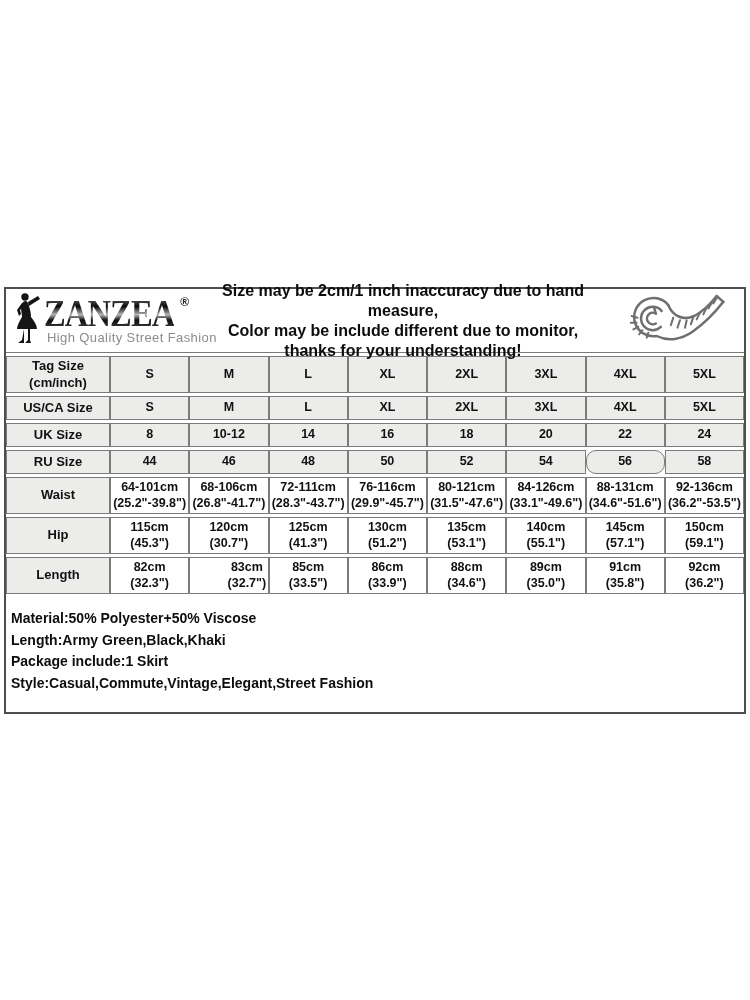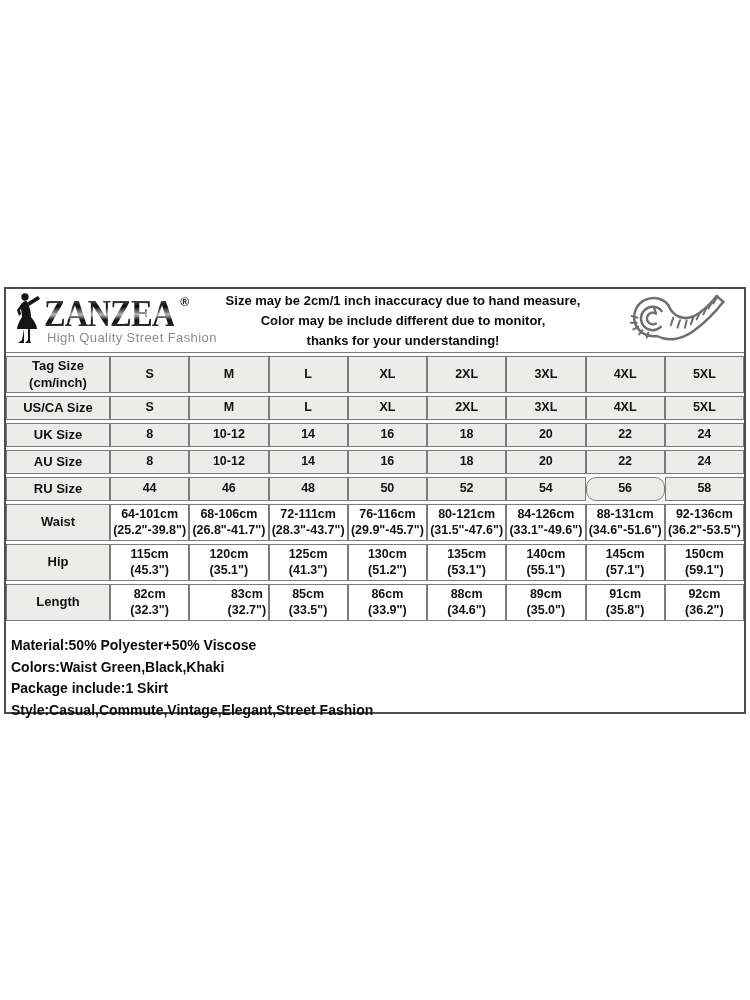--- a/index.html
+++ b/index.html
@@ -25,21 +25,21 @@
     display:inline-block;
     font-family:"Liberation Serif",serif;font-weight:bold;
     font-size:37px;line-height:34px;letter-spacing:-1px;
     background:linear-gradient(180deg,#6a6a6a 0%,#0a0a0a 28%,#b5b5b5 52%,#101010 68%,#4a4a4a 100%);
     -webkit-background-clip:text;background-clip:text;color:transparent;
     transform:scaleX(0.88);transform-origin:left center;
   }
   .reg{font-size:12px;font-weight:bold;color:#222;margin-left:-12px;margin-top:-2px;}
   .tagline{font-size:13px;color:#8c8c8c;letter-spacing:0.4px;margin-top:-1px;padding-left:3px;white-space:nowrap;}
   .disclaimer{
-    flex:1;text-align:center;font-weight:bold;font-size:13px;
+    flex:1;text-align:center;font-weight:bold;font-size:16px;
     line-height:20px;color:#0d0d0d;padding-top:1px;
   }
   .tape{width:118px;height:60px;margin:0 10px 0 0;flex:0 0 auto;}
   
   table{
     width:100%;table-layout:fixed;
     border-collapse:separate;border-spacing:0 3px;
   }
   col.label-col{width:104px;}
   th,td{
@@ -149,31 +149,20 @@
           <td class="shade h1" style="border-color: rgb(123, 123, 123);">8</td>
           <td class="shade h1" style="border-color: rgb(123, 123, 123);">10-12</td>
           <td class="shade h1" style="border-color: rgb(123, 123, 123);">14</td>
           <td class="shade h1" style="border-color: rgb(123, 123, 123);">16</td>
           <td class="shade h1" style="border-color: rgb(123, 123, 123);">18</td>
           <td class="shade h1" style="border-color: rgb(123, 123, 123);">20</td>
           <td class="shade h1" style="border-color: rgb(123, 123, 123);">22</td>
           <td class="shade h1" style="border-color: rgb(123, 123, 123);">24</td>
         </tr>
         <tr>
-          <th class="h1" style="border-color: rgb(123, 123, 123);">AU Size</th>
-          <td class="shade h1" style="border-color: rgb(123, 123, 123);">8</td>
-          <td class="shade h1" style="border-color: rgb(123, 123, 123);">10-12</td>
-          <td class="shade h1" style="border-color: rgb(123, 123, 123);">14</td>
-          <td class="shade h1" style="border-color: rgb(123, 123, 123);">16</td>
-          <td class="shade h1" style="border-color: rgb(123, 123, 123);">18</td>
-          <td class="shade h1" style="border-color: rgb(123, 123, 123);">20</td>
-          <td class="shade h1" style="border-color: rgb(123, 123, 123);">22</td>
-          <td class="shade h1" style="border-color: rgb(123, 123, 123);">24</td>
-        </tr>
-        <tr>
           <th class="h1" style="border-color: rgb(123, 123, 123);">RU Size</th>
           <td class="shade h1" style="border-color: rgb(123, 123, 123); margin-left: 16px;">44</td>
           <td class="shade h1" style="border-color: rgb(123, 123, 123);">46</td>
           <td class="shade h1" style="border-color: rgb(123, 123, 123);">48</td>
           <td class="shade h1" style="border-color: rgb(123, 123, 123);">50</td>
           <td class="shade h1" style="border-color: rgb(123, 123, 123);">52</td>
           <td class="shade h1" style="border-color: rgb(123, 123, 123);">54</td>
           <td class="shade h1" style="border-color: rgb(123, 123, 123); border-radius: 10px;">56</td>
           <td class="shade h1" style="border-color: rgb(123, 123, 123);">58</td>
         </tr>
@@ -194,21 +183,21 @@
           <td class="h2" style="border-color: rgb(123, 123, 123);">88-131cm
 (34.6"-51.6")</td>
           <td class="h2" style="border-color: rgb(123, 123, 123);">92-136cm
 (36.2"-53.5")</td>
         </tr>
         <tr>
           <th class="h2" style="border-color: rgb(123, 123, 123);">Hip</th>
           <td class="h2" style="border-color: rgb(123, 123, 123);">115cm
 (45.3")</td>
           <td class="h2" style="border-color: rgb(123, 123, 123);">120cm
-(35.1")</td>
+(30.7")</td>
           <td class="h2" style="border-color: rgb(123, 123, 123);">125cm
 (41.3")</td>
           <td class="h2" style="border-color: rgb(123, 123, 123);">130cm
 (51.2")</td>
           <td class="h2" style="border-color: rgb(123, 123, 123);">135cm
 (53.1")</td>
           <td class="h2" style="border-color: rgb(123, 123, 123);">140cm
 (55.1")</td>
           <td class="h2" style="border-color: rgb(123, 123, 123);">145cm
 (57.1")</td>
@@ -232,18 +221,18 @@
           <td class="h2" style="border-color: rgb(123, 123, 123);">91cm
 (35.8")</td>
           <td class="h2" style="border-color: rgb(123, 123, 123);">92cm
 (36.2")</td>
         </tr>
       </tbody>
   </table>
 
   <div class="info" id="info">
       <div>Material:50% Polyester+50% Viscose</div>
-      <div>Colors:Waist Green,Black,Khaki</div>
+      <div>Length:Army Green,Black,Khaki</div>
       <div>Package include:1 Skirt</div>
       <div>Style:Casual,Commute,Vintage,Elegant,Street Fashion</div>
     </div>
 
 </div>
 
 </body></html>

